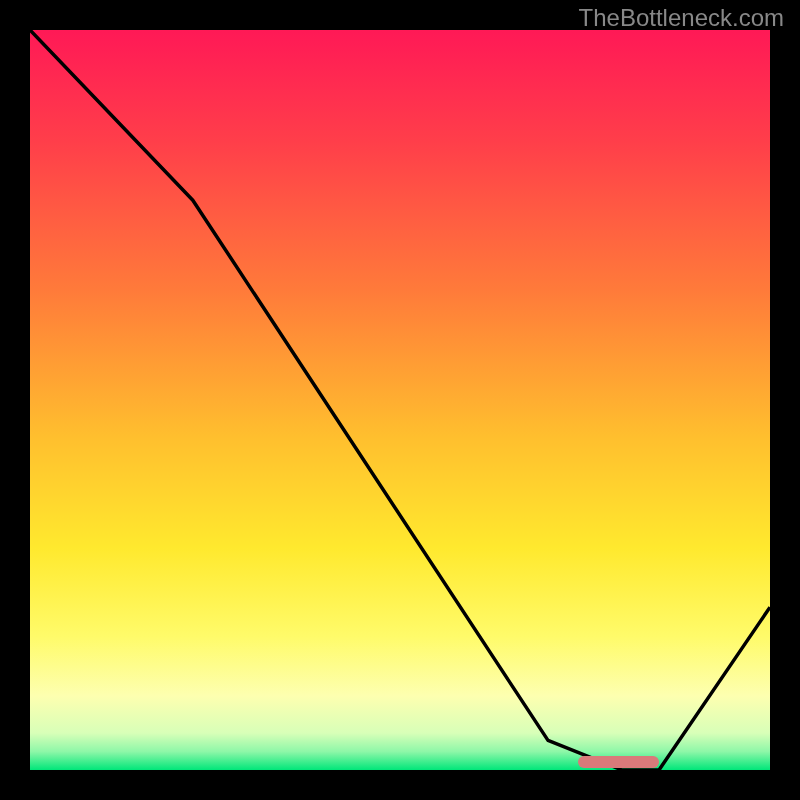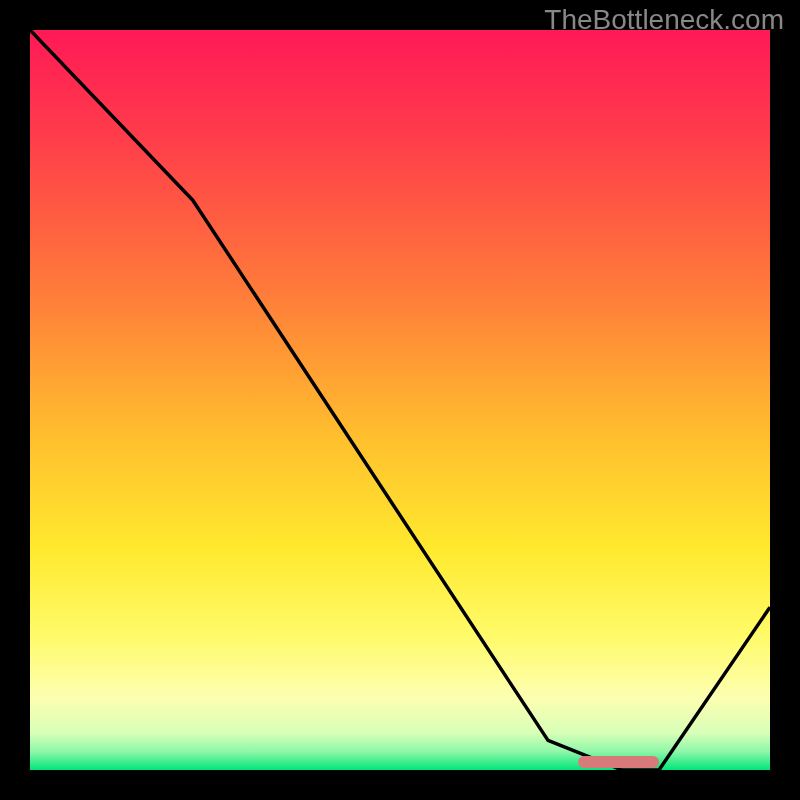--- a/index.html
+++ b/index.html
@@ -8,21 +8,21 @@
     height: 800px;
     background: #000;
     position: relative;
     font-family: Arial, sans-serif;
   }
   .watermark {
     position: absolute;
     top: 4px;
     right: 16px;
     color: #888;
-    font-size: 28px;
+    font-size: 24px;
     font-weight: 500;
     z-index: 10;
   }
   .plot-frame {
     position: absolute;
     top: 30px;
     left: 30px;
     width: 740px;
     height: 740px;
     background: #000;

